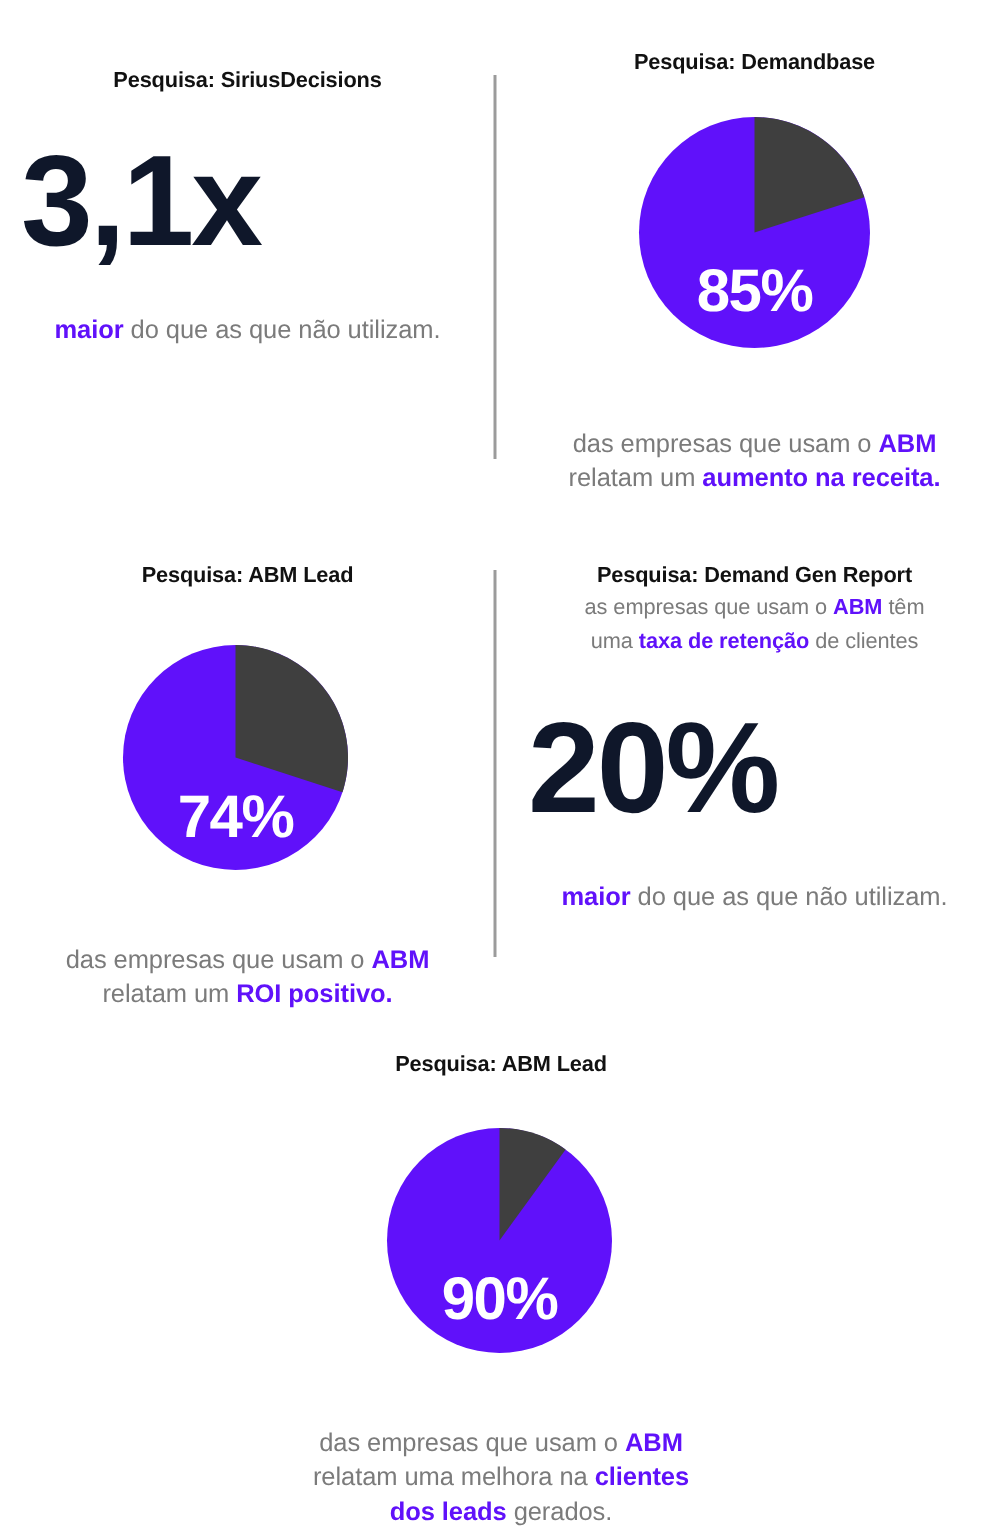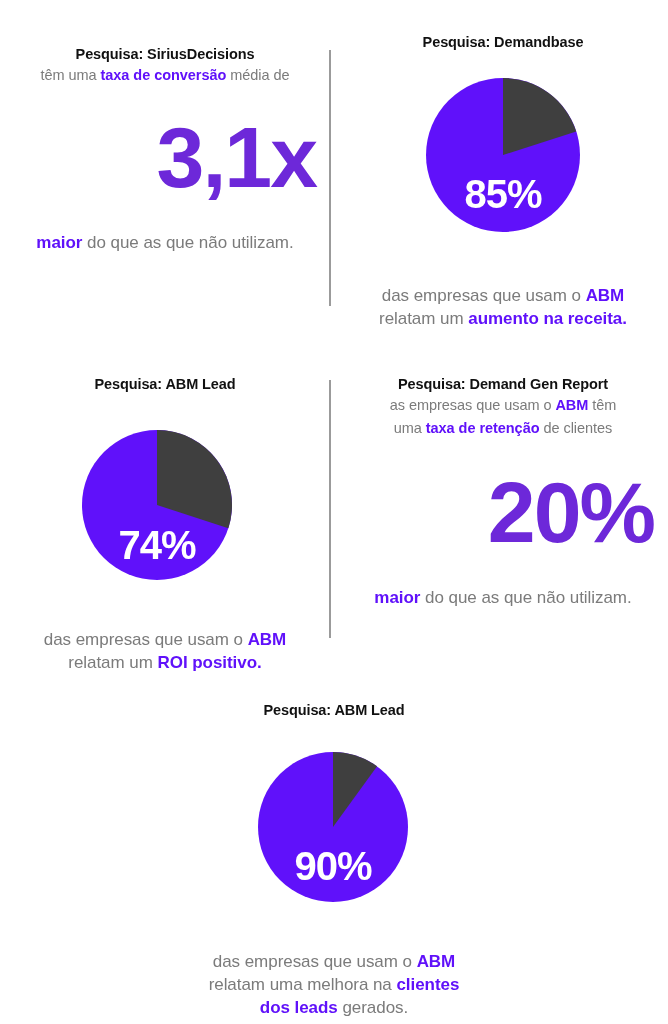--- a/index.html
+++ b/index.html
@@ -58,22 +58,22 @@
   }
 
   .hl {
     color: #6011fa;
     font-weight: bold;
   }
 
   .bignum {
     font-size: 86px;
     font-weight: bold;
-    color: #6d28d9;
-    text-align: right;
+    color: #0f172a;
+    text-align: left;
     line-height: 92px;
     letter-spacing: -2px;
     white-space: nowrap;
   }
 
   .divider {
     position: absolute;
     width: 2px;
     background: #9b9b9b;
   }
@@ -114,23 +114,20 @@
 
 <div class="stage">
 
   <div class="divider" id="div-1"></div>
   <div class="divider" id="div-2"></div>
 
   <div class="panel" id="blk-sirius">
     <div class="heading">Pesquisa: SiriusDecisions</div>
 
     <div class="subtext">
-      <div>
-        <span>têm uma </span><span class="hl">taxa de conversão</span><span> média de</span>
-      </div>
     </div>
 
     <div class="bignum" style="margin-top:24px;">3,1x</div>
 
     <div class="caption" style="margin-top:28px;">
       <span class="hl">maior</span><span> do que as que não utilizam.</span>
     </div>
   </div>
 
   <div class="panel" id="blk-demandbase">

